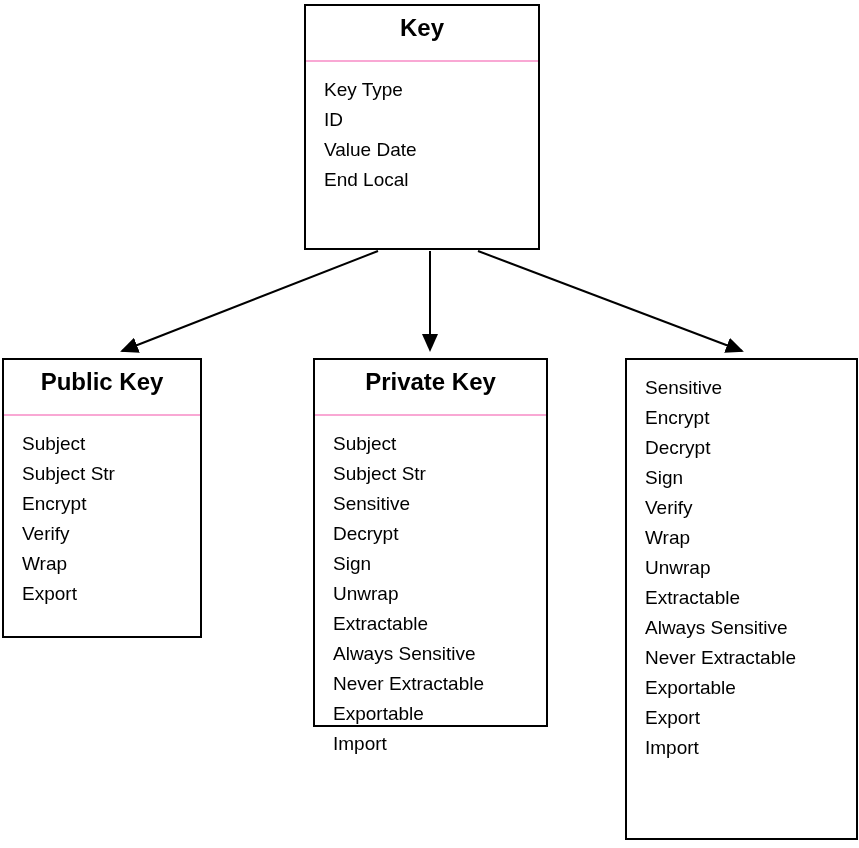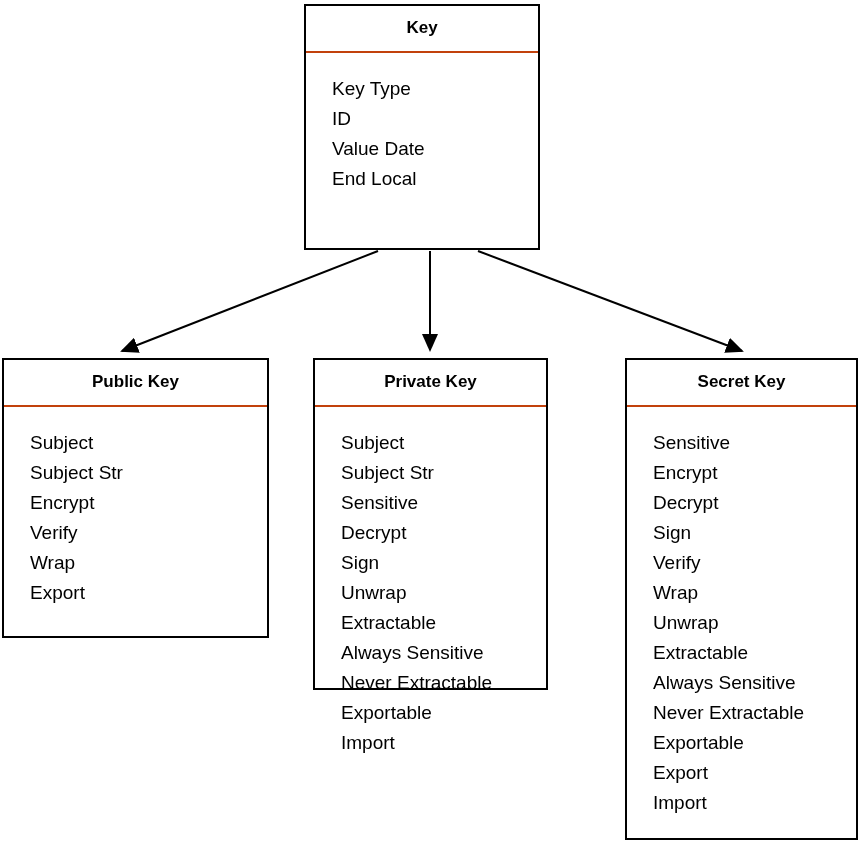--- a/index.html
+++ b/index.html
@@ -25,30 +25,30 @@
   }
   .class-box {
     position: absolute;
     box-sizing: border-box;
     border: 2px solid #000000;
     background: #ffffff;
     z-index: 1;
   }
   .class-title {
     box-sizing: border-box;
-    border-bottom: 2px solid #c2410c;
+    border-bottom: 2px solid #f9a8d4;
     font-weight: bold;
-    font-size: 17px;
+    font-size: 24px;
     text-align: center;
-    padding: 11px 4px 12px 4px;
+    padding: 11px 4px 21px 4px;
     line-height: 22px;
   }
   .attr-list {
     list-style: none;
-    margin: 12px;
+    margin: 4px;
     padding: 9px 8px 8px 14px;
   }
   .attr-list li {
     font-size: 19px;
     line-height: 30px;
     white-space: nowrap;
   }
 </style>
 </head>
 <body>
@@ -69,51 +69,50 @@
   <div class="class-box" style="left:304px; top:4px; width:236px; height:246px;">
     <div class="class-title">Key</div>
     <ul class="attr-list">
         <li>Key Type</li>
         <li>ID</li>
         <li>Value Date</li>
         <li>End Local</li>
       </ul>
   </div>
 
-  <div class="class-box" style="left:2px; top:358px; width:267px; height:280px;">
+  <div class="class-box" style="left:2px; top:358px; width:200px; height:280px;">
     <div class="class-title">Public Key</div>
     <ul class="attr-list">
         <li>Subject</li>
         <li>Subject Str</li>
         <li>Encrypt</li>
         <li>Verify</li>
         <li>Wrap</li>
         <li>Export</li>
       </ul>
   </div>
 
-  <div class="class-box" style="left:313px; top:358px; width:235px; height:332px;">
+  <div class="class-box" style="left:313px; top:358px; width:235px; height:369px;">
     <div class="class-title">Private Key</div>
     <ul class="attr-list">
         <li>Subject</li>
         <li>Subject Str</li>
         <li>Sensitive</li>
         <li>Decrypt</li>
         <li>Sign</li>
         <li>Unwrap</li>
         <li>Extractable</li>
         <li>Always Sensitive</li>
         <li>Never Extractable</li>
         <li>Exportable</li>
         <li>Import</li>
       </ul>
   </div>
 
   <div class="class-box" style="left:625px; top:358px; width:233px; height:482px;">
-    <div class="class-title">Secret Key</div>
     <ul class="attr-list">
         <li>Sensitive</li>
         <li>Encrypt</li>
         <li>Decrypt</li>
         <li>Sign</li>
         <li>Verify</li>
         <li>Wrap</li>
         <li>Unwrap</li>
         <li>Extractable</li>
         <li>Always Sensitive</li>

